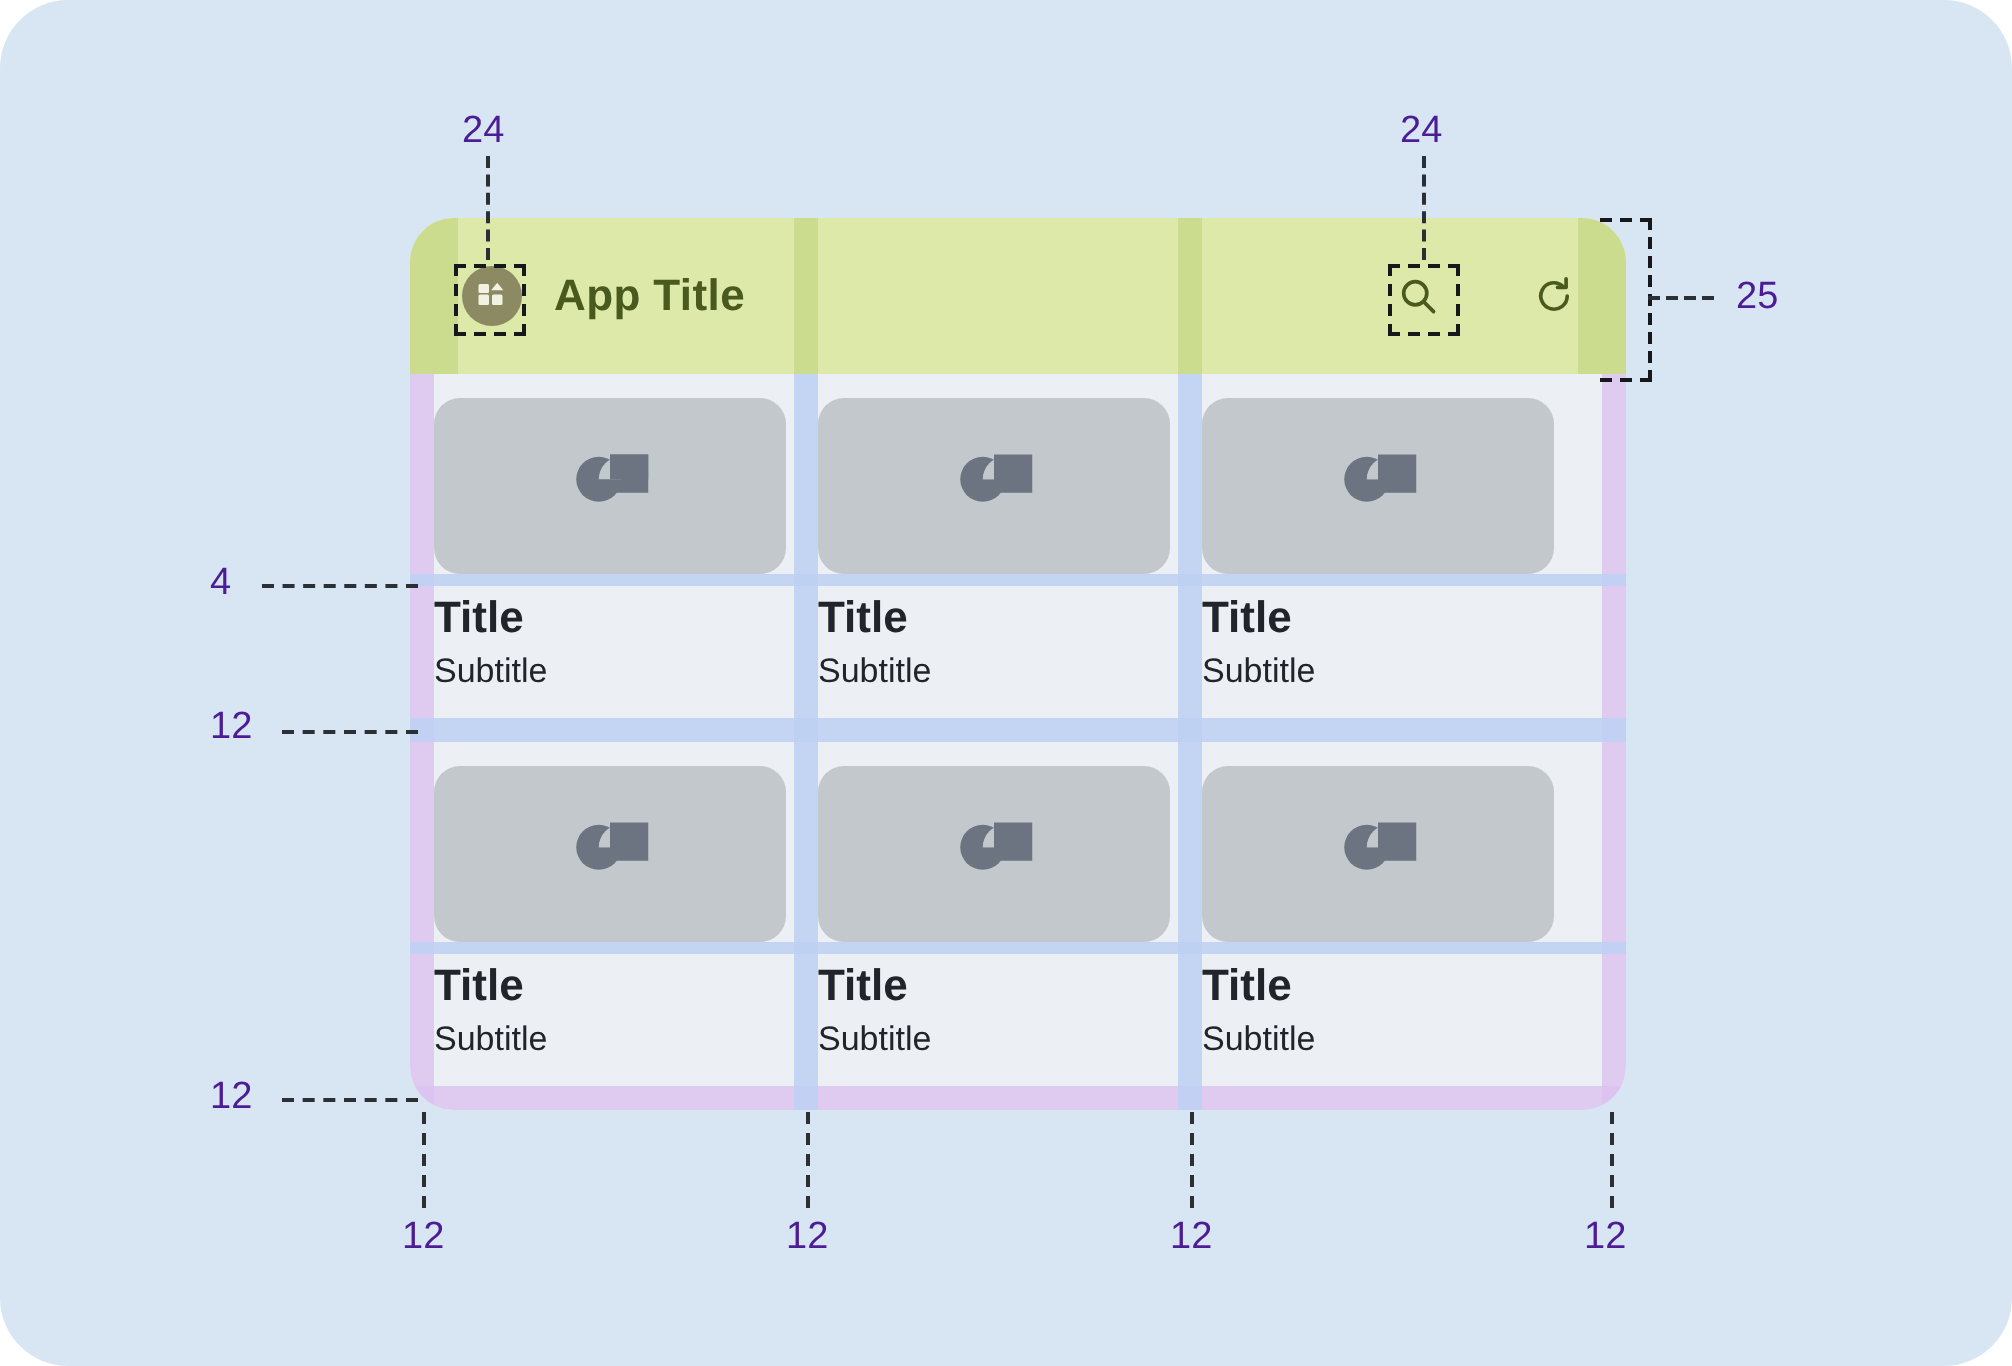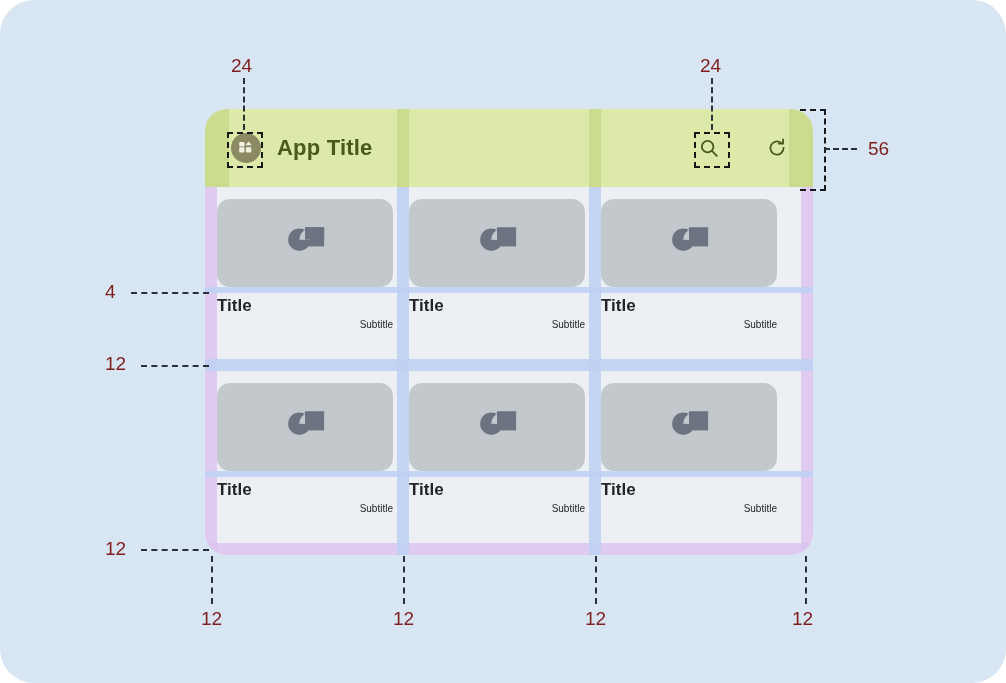--- a/index.html
+++ b/index.html
@@ -96,45 +96,44 @@
     background: #c3c8cd;
     border-radius: 13px;
     display: flex;
     align-items: center;
     justify-content: center;
   }
   .card-text {
     padding-top: 8px;
   }
   .card-title {
-    font-size: 17px;
+    font-size: 22px;
     font-weight: bold;
     color: #20252b;
     line-height: 1.25;
   }
   .card-subtitle {
-    font-size: 10px;
+    font-size: 17px;
     font-weight: normal;
     color: #20252b;
     line-height: 1.3;
     padding-top: 2px;
-    text-align: right;
   }
 
   
   .ov { position: absolute; pointer-events: none; }
   .ov-pad   { background: #dcc0ef; opacity: .80; }
   .ov-gut   { background: #bed0f2; opacity: .88; }
   .ov-green { background: #b9cc6f; opacity: .45; }
 
   
   .ann-label {
     position: absolute;
     font-size: 19px;
-    color: #7f1d1d;
+    color: #4c1d95;
     white-space: nowrap;
   }
   .dash-h {
     position: absolute;
     height: 0;
     border-top: 2px dashed #2b2f36;
   }
   .dash-v {
     position: absolute;
     width: 0;
@@ -302,21 +301,21 @@
   <div class="ann-label" style="left:231px; top:55px;">24</div>
   <div class="dash-v" style="left:243px; top:78px; height:52px;"></div>
   <div class="dash-box" style="left:227px; top:132px; width:32px; height:32px;"></div>
 
   <div class="ann-label" style="left:700px; top:55px;">24</div>
   <div class="dash-v" style="left:711px; top:78px; height:52px;"></div>
   <div class="dash-box" style="left:694px; top:132px; width:32px; height:32px;"></div>
 
   <div class="bracket" style="left:800px; top:109px; width:24px; height:78px;"></div>
   <div class="dash-h" style="left:824px; top:148px; width:33px;"></div>
-  <div class="ann-label" style="left:868px; top:138px;">56</div>
+  <div class="ann-label" style="left:868px; top:138px;">25</div>
 
   <div class="ann-label" style="left:105px; top:281px;">4</div>
   <div class="dash-h" style="left:131px; top:292px; width:78px;"></div>
 
   <div class="ann-label" style="left:105px; top:353px;">12</div>
   <div class="dash-h" style="left:141px; top:365px; width:68px;"></div>
 
   <div class="ann-label" style="left:105px; top:538px;">12</div>
   <div class="dash-h" style="left:141px; top:549px; width:68px;"></div>
 

